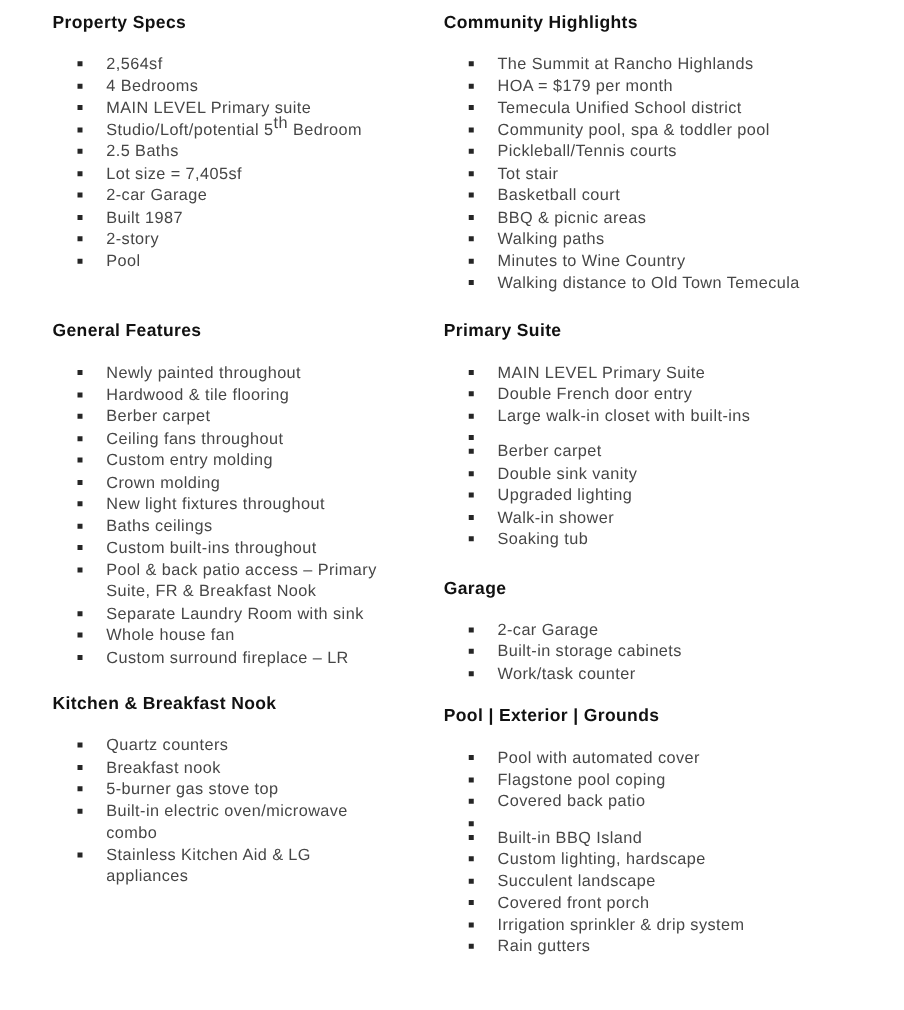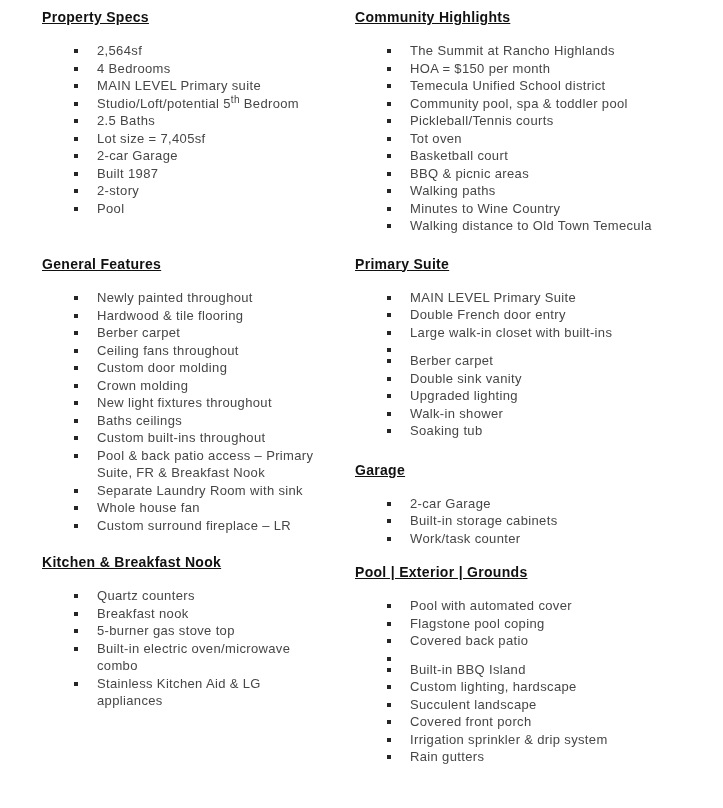--- a/index.html
+++ b/index.html
@@ -26,25 +26,24 @@
   .col-right { flex: 1 1 auto; }
 
   .section { margin: 0; }
   .section-title {
     margin: 0 0 16px 0;
     font-size: 14px;
     line-height: 18px;
     font-weight: bold;
     color: #111111;
     letter-spacing: 0.3px;
-    text-decoration: underline;
   }
   .item-list {
     list-style: none;
-    margin: 12px;
+    margin: 0;
     padding: 0 0 0 20px;
   }
   .item {
     display: flex;
     align-items: flex-start;
     font-size: 13px;
     line-height: 17.5px;
     color: #464646;
     letter-spacing: 0.35px;
   }
@@ -53,21 +52,21 @@
     width: 4px;
     height: 4px;
     background: #262626;
     margin: 7px 19px 0 0;
   }
   .item-text {
     white-space: pre-line;
     max-width: 268px;
   }
   .item-text sup {
-    font-size: 10px;
+    font-size: 13px;
     line-height: 0;
     vertical-align: super;
   }
 
   
   .col-left  .section:nth-of-type(2) { margin-top: 38px; }
   .col-left  .section:nth-of-type(3) { margin-top: 19px; }
   .col-right .section:nth-of-type(2) { margin-top: 20px; }
   .col-right .section:nth-of-type(3) { margin-top: 21px; }
   .col-right .section:nth-of-type(4) { margin-top: 16px; }
@@ -137,21 +136,21 @@
           <li class="item">
             <span class="bullet"></span>
             <span class="item-text">Berber carpet</span>
           </li>
           <li class="item">
             <span class="bullet"></span>
             <span class="item-text">Ceiling fans throughout</span>
           </li>
           <li class="item">
             <span class="bullet"></span>
-            <span class="item-text">Custom door molding</span>
+            <span class="item-text">Custom entry molding</span>
           </li>
           <li class="item">
             <span class="bullet"></span>
             <span class="item-text">Crown molding</span>
           </li>
           <li class="item">
             <span class="bullet"></span>
             <span class="item-text">New light fixtures throughout</span>
           </li>
           <li class="item">
@@ -213,37 +212,37 @@
   <div class="col col-right">
   <section class="section">
     <h2 class="section-title">Community Highlights</h2>
     <ul class="item-list">
           <li class="item">
             <span class="bullet"></span>
             <span class="item-text">The Summit at Rancho Highlands</span>
           </li>
           <li class="item">
             <span class="bullet"></span>
-            <span class="item-text">HOA = $150 per month</span>
+            <span class="item-text">HOA = $179 per month</span>
           </li>
           <li class="item">
             <span class="bullet"></span>
             <span class="item-text">Temecula Unified School district</span>
           </li>
           <li class="item">
             <span class="bullet"></span>
             <span class="item-text">Community pool, spa &amp; toddler pool</span>
           </li>
           <li class="item">
             <span class="bullet"></span>
             <span class="item-text">Pickleball/Tennis courts</span>
           </li>
           <li class="item">
             <span class="bullet"></span>
-            <span class="item-text">Tot oven</span>
+            <span class="item-text">Tot stair</span>
           </li>
           <li class="item">
             <span class="bullet"></span>
             <span class="item-text">Basketball court</span>
           </li>
           <li class="item">
             <span class="bullet"></span>
             <span class="item-text">BBQ &amp; picnic areas</span>
           </li>
           <li class="item">

